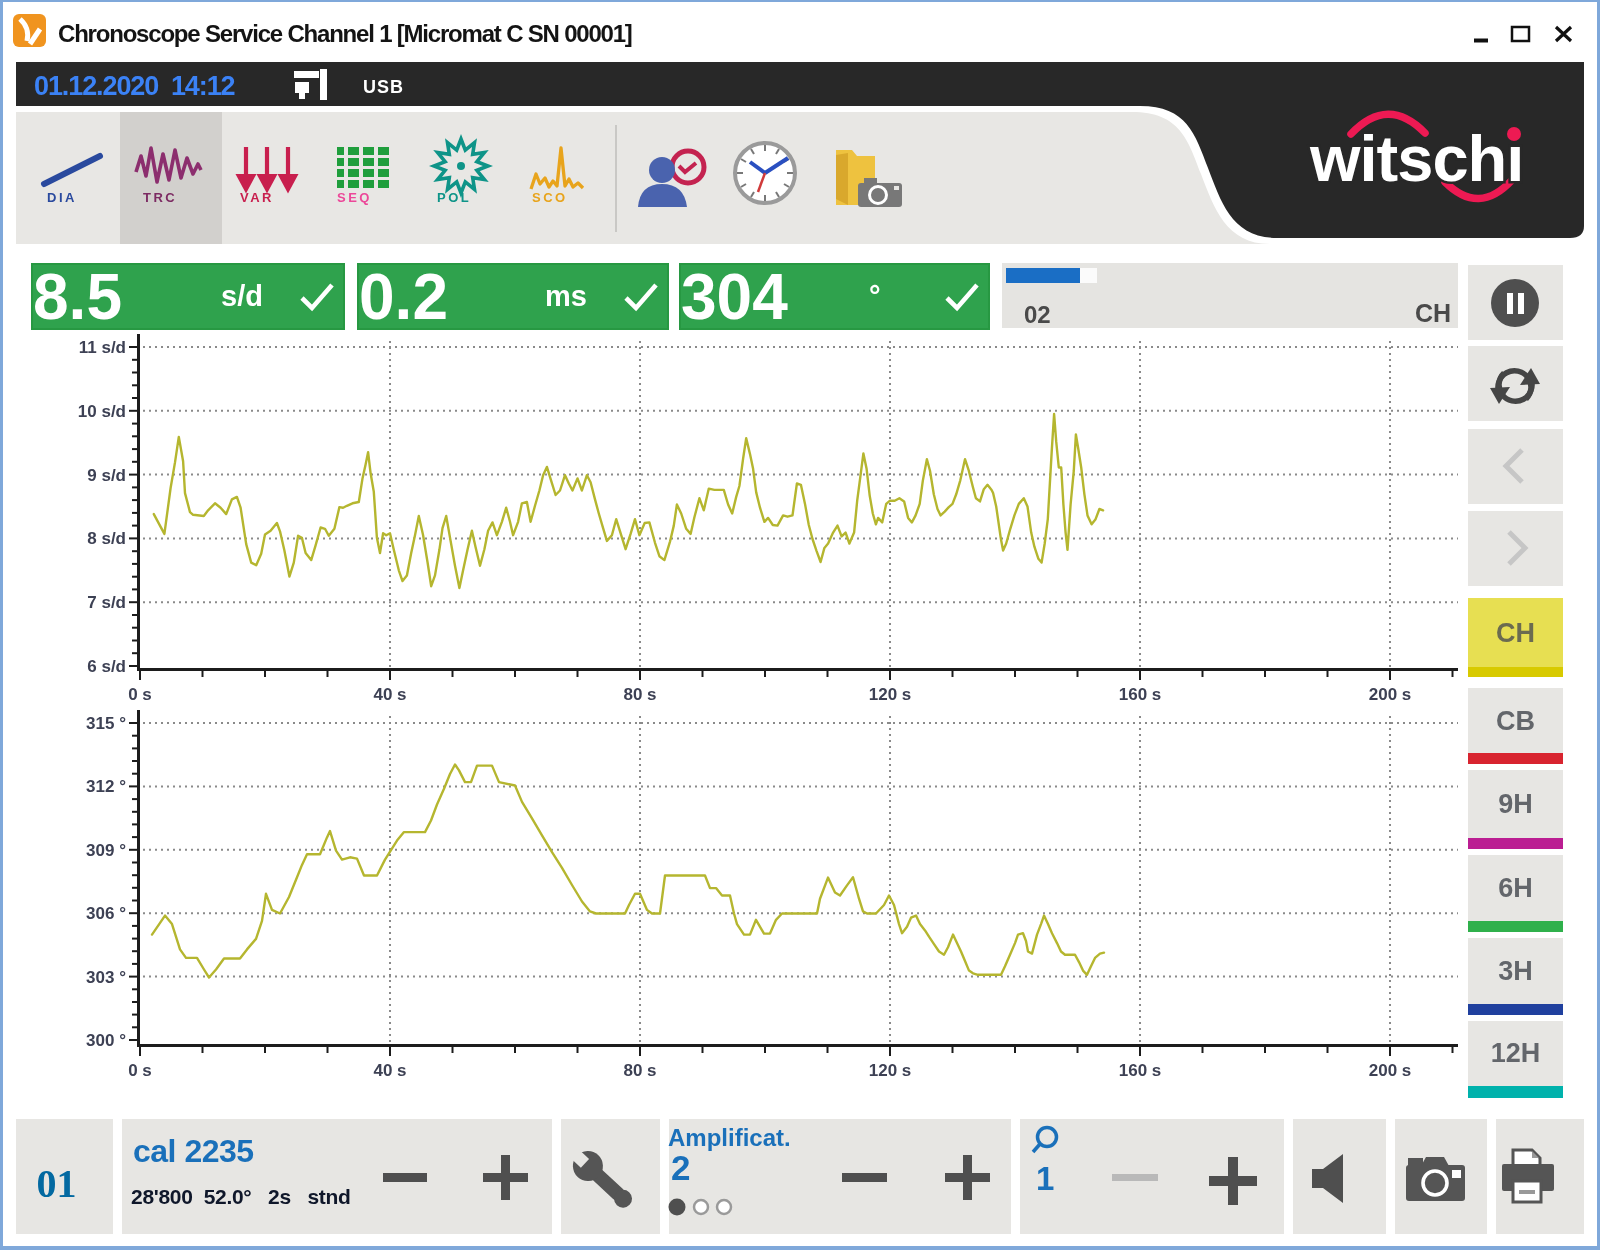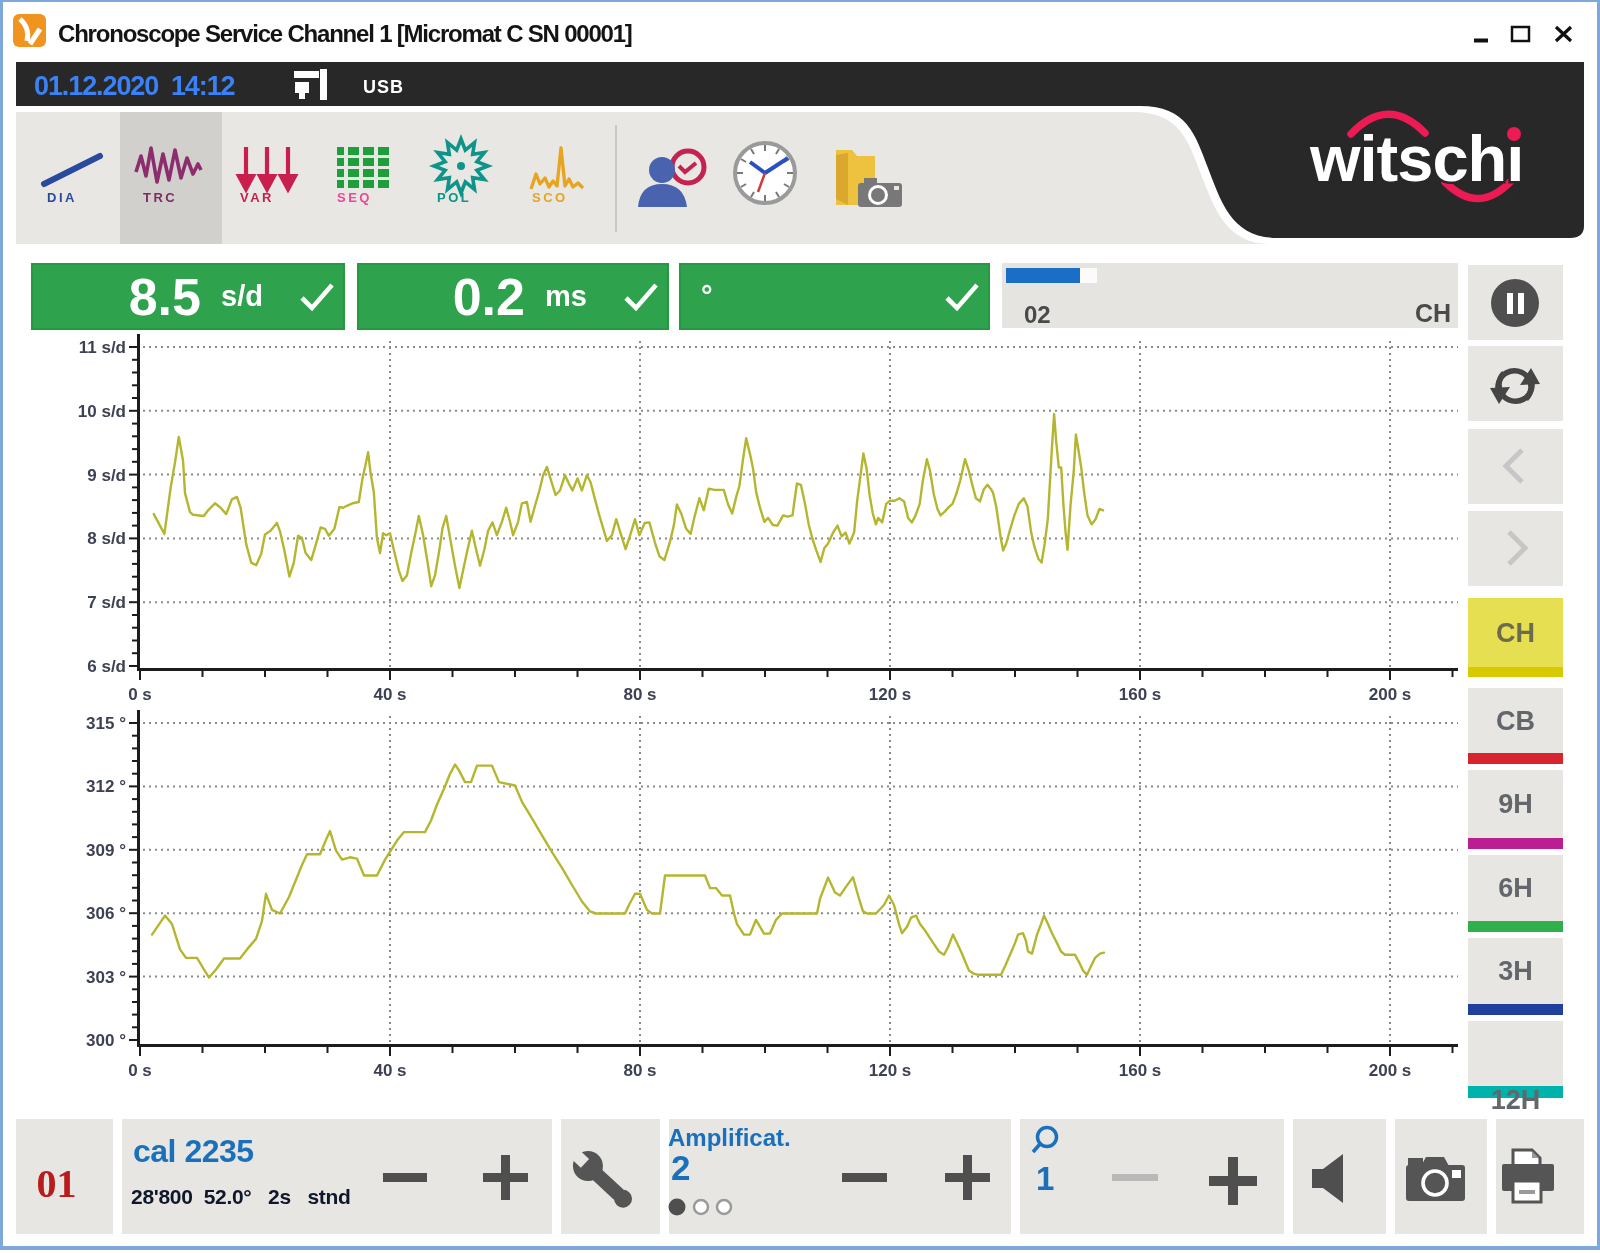--- a/index.html
+++ b/index.html
@@ -11,36 +11,36 @@
 #b-right{left:1597px;top:0;width:3px;height:1250px;background:#7fa8da}
 #b-bot{left:0;top:1246px;width:1600px;height:4px;background:#7fa8da}
 
 #title{left:58px;top:20px;font-size:24px;font-weight:bold;color:#141414;letter-spacing:-1.2px}
 #datetxt{left:34px;top:71px;font-size:27px;font-weight:bold;color:#3b82f6;letter-spacing:-1.1px}
 #usbtxt{left:363px;top:77px;font-size:18px;font-weight:bold;color:#fff;letter-spacing:1px}
 
 .tlab{position:absolute;font-size:13px;font-weight:bold;letter-spacing:2.5px;top:190px}
 
 .gbox{position:absolute;top:263px;height:67px;background:#2fa24d;border:2px solid #279842;display:flex;align-items:center;color:#fff}
-.gnum{font-size:52px;font-weight:bold;text-align:right}
+.gnum{font-size:64px;font-weight:bold;}
 .gunit{font-size:29px;font-weight:bold;margin-left:20px}
 
 #ppanel{left:1002px;top:263px;width:456px;height:65px;background:#e5e4e1}
 #ptrack{left:1006px;top:268px;width:91px;height:15px;background:#fbfbfb}
 #pfill{left:1006px;top:268px;width:74px;height:15px;background:#1a6ec5}
 #pnum{left:1024px;top:301px;font-size:24px;font-weight:bold;color:#4a4a4a}
 #pch{left:1415px;top:299px;font-size:25px;font-weight:bold;color:#4a4a4a}
 
 .sbtn{position:absolute;left:1468px;width:95px;background:#e7e6e3}
 .slab{position:absolute;left:1468px;width:95px;text-align:center;font-size:27px;font-weight:bold;color:#63666b}
 .sline{position:absolute;left:1468px;width:95px}
 
 #bbar{left:16px;top:1119px;width:1568px;height:115px;background:#e7e6e3}
 .bdiv{position:absolute;top:1119px;width:9px;height:115px;background:#fff}
-#lbl01{left:16px;top:1160px;width:81px;text-align:center;font-family:"Liberation Serif",serif;font-size:40px;font-weight:bold;color:#b91c1c}
+#lbl01{left:16px;top:1160px;width:81px;text-align:center;font-family:"Liberation Serif",serif;font-size:40px;font-weight:bold;color:#0369a1}
 #cal1{left:133px;top:1133px;font-size:32px;font-weight:bold;color:#1a70ba;letter-spacing:-0.5px}
 #cal2{left:131px;top:1185px;font-size:21px;font-weight:bold;color:#0f172a;letter-spacing:-0.3px}
 #amplbl{left:668px;top:1124px;font-size:24px;font-weight:bold;color:#1a70ba}
 #ampnum{left:671px;top:1148px;font-size:35px;font-weight:bold;color:#1a70ba}
 #zoomnum{left:1036px;top:1160px;font-size:33px;font-weight:bold;color:#1a70ba}
 </style></head>
 <body>
 
 <svg class="abs" style="left:0;top:0" width="1600" height="260" viewBox="0 0 1600 260">
 
@@ -173,20 +173,21 @@
     </svg>
 </div>
 <div class="gbox" style="left:357px;width:312px">
   <div class="gnum" style="width:166px">0.2</div>
     <div class="gunit">ms</div>
   <svg style="margin-left:auto;margin-right:8px" width="36" height="30" viewBox="0 0 36 30">
       <path d="M3,16 L13,26 L33,3" stroke="#fff" stroke-width="4.6" fill="none"></path>
     </svg>
 </div>
 <div class="gbox" style="left:679px;width:311px">
+  <div class="gnum" style="width:168px">304</div>
     <div class="gunit">°</div>
   <svg style="margin-left:auto;margin-right:8px" width="36" height="30" viewBox="0 0 36 30">
       <path d="M3,16 L13,26 L33,3" stroke="#fff" stroke-width="4.6" fill="none"></path>
     </svg>
 </div>
 
 <div class="abs" id="ppanel"></div>
 <div class="abs" id="ptrack"></div>
 <div class="abs" id="pfill"></div>
 <div class="abs" id="pnum">02</div>
@@ -363,21 +364,21 @@
 <div class="sline" style="top:921px;height:11px;background:#2fb04b"></div>
 <div class="sbtn" style="top:938px;height:66px"></div>
 <div class="sline" style="top:1004px;height:11px;background:#20409e"></div>
 <div class="sbtn" style="top:1021px;height:65px"></div>
 <div class="sline" style="top:1086px;height:12px;background:#00b2ac"></div>
 <div class="slab" style="top:618px;color:#6b6b50">CH</div>
 <div class="slab" style="top:706px">CB</div>
 <div class="slab" style="top:789px">9H</div>
 <div class="slab" style="top:873px">6H</div>
 <div class="slab" style="top:956px">3H</div>
-<div class="slab" style="top:1085px">12H</div>
+<div class="slab" style="top:1038px">12H</div>
 <svg class="abs" style="left:1468px;top:265px" width="95" height="330" viewBox="0 0 95 330">
   <circle cx="47" cy="38" r="24" fill="#4f4f4f"></circle>
   <rect x="39" y="28" width="6" height="21" fill="#fff"></rect>
   <rect x="50" y="28" width="6" height="21" fill="#fff"></rect>
   <g stroke="#454545" stroke-width="5.5" fill="none">
     <path d="M31,128 A16.5,16.5 0 1 1 58,134"></path>
     <path d="M63,114 A16.5,16.5 0 1 1 36,108"></path>
   </g>
   <g fill="#454545">
     <polygon points="63,103 72,119 52,120"></polygon>

